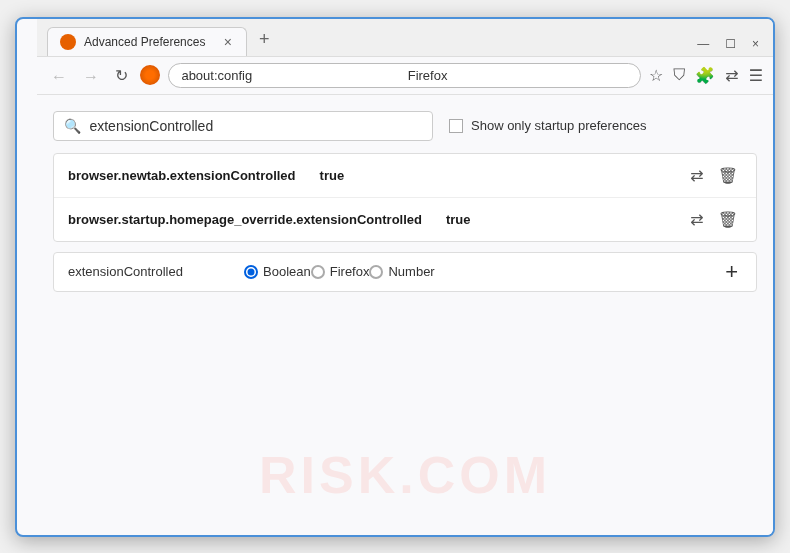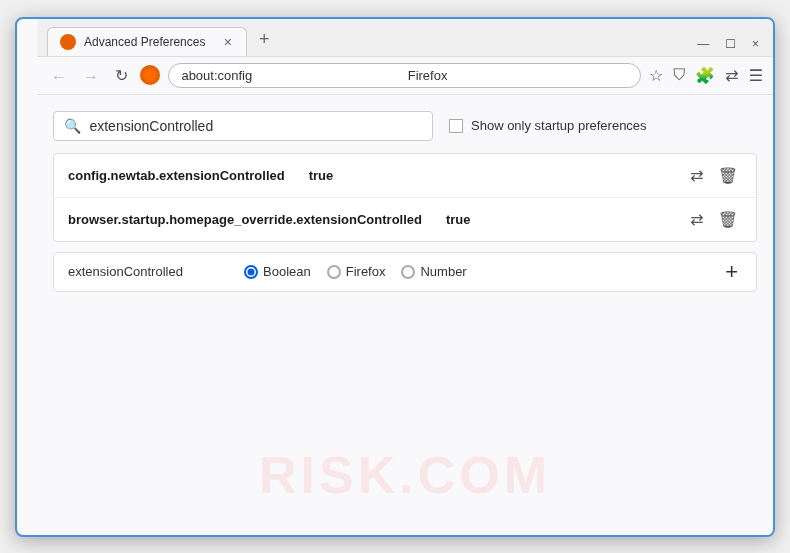--- a/index.html
+++ b/index.html
@@ -265,21 +265,20 @@
       padding: 8px 14px;
       gap: 16px;
     }
     .add-row-name {
       font-size: 13px;
       color: #333;
       min-width: 160px;
     }
     .radio-group {
       display: flex;
-      gap: 16px;
     }
     .radio-item {
       display: flex;
       align-items: center;
       gap: 5px;
       font-size: 13px;
       color: #333;
       cursor: pointer;
     }
     .radio-circle {
@@ -363,21 +362,21 @@
       </div>
       <label class="show-modified">
         <span class="checkbox"></span>
         <span>Show only startup preferences</span>
       </label>
     </div>
 
     <div class="results-table">
 
       <div class="result-row">
-        <span class="result-name">config.newtab.extensionControlled</span>
+        <span class="result-name">browser.newtab.extensionControlled</span>
         <span class="result-value">true</span>
         <span class="result-spacer"></span>
         <div class="result-action">
           <button class="icon-btn">⇄</button>
           <button class="icon-btn">🗑</button>
         </div>
       </div>
 
       <div class="result-row">
         <div style="display:flex;flex-direction:row;gap:0;">

